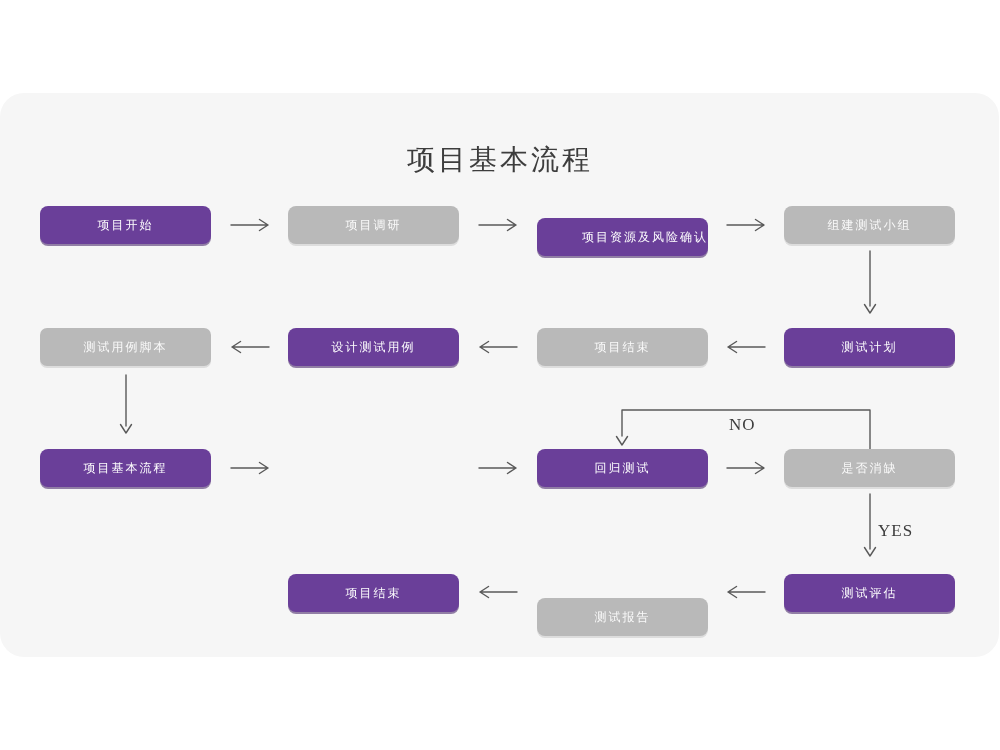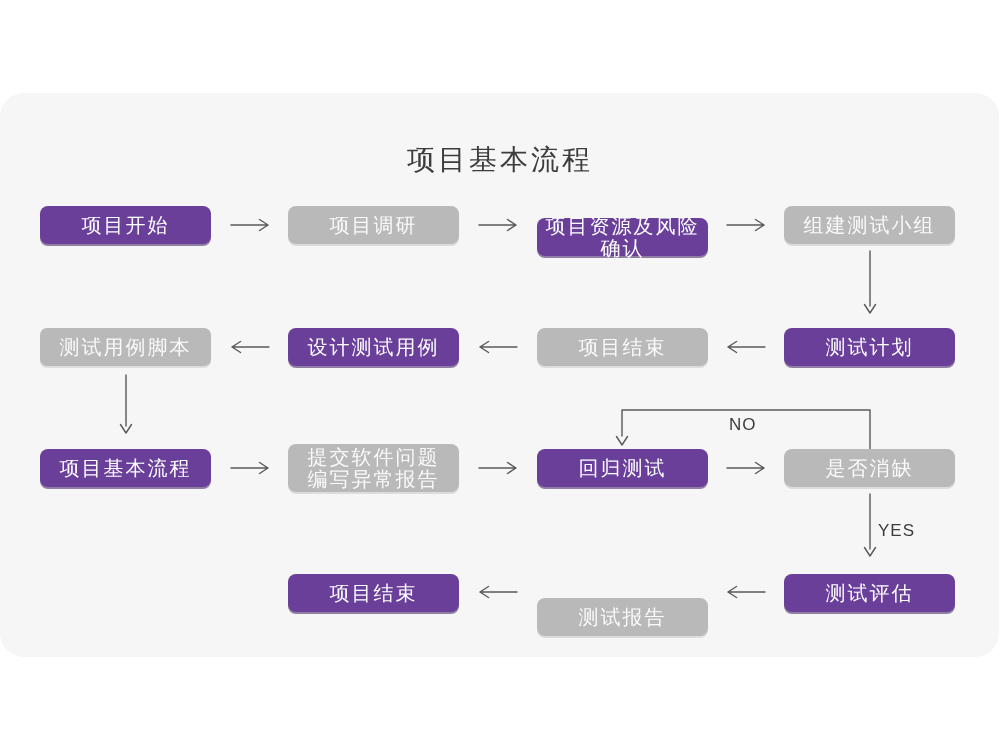--- a/index.html
+++ b/index.html
@@ -9,28 +9,28 @@
     --gray_edge:#a3a3a3;
     --panel:#f6f6f6;
     --background:#ffffff;
     --arrow:#595959;
     --title_color:#3d3d3d;
     --box_text:#fdfdfe;
   }
   *{margin:0;padding:0;box-sizing:border-box;}
   html,body{width:1000px;height:750px;background:var(--background);
     font-family:"Liberation Sans","DejaVu Sans",sans-serif;overflow:hidden;}
-  .canvas{position:relative;width:1000px;height:750px;}
+  .canvas{position:relative;width:1000px;height:750px;font-family:Liberation Serif, serif;}
   .panel{position:absolute;left:0;top:93px;width:999px;height:564px;
     background:var(--panel);border-radius:24px;}
   .title{position:absolute;left:0;top:141px;width:1000px;text-align:center;
     font-size:28px;font-weight:500;letter-spacing:3px;color:var(--title_color);}
   .node{position:absolute;width:171px;height:38px;border-radius:8px;
     display:flex;align-items:center;justify-content:center;
-    font-size:20px;letter-spacing:2px;color:var(--box_text);text-align:center;}
+    font-size:12px;letter-spacing:2px;color:var(--box_text);text-align:center;}
   .node span{white-space:pre-line;line-height:22px;}
   .purple{background:var(--purple);box-shadow:0 2px 0 0 rgba(62,28,99,0.55);}
   .gray{background:var(--gray);box-shadow:0 2px 0 0 rgba(0,0,0,0.10);color:#fafafa;}
   
   .n0{left:40px;top:206px;}  .n1{left:288px;top:206px;}
   .n2{left:537px;top:218px;justify-content:flex-end;} .n3{left:784px;top:206px;}
   .n4{left:40px;top:328px;border-radius:7px;}  .n5{left:288px;top:328px;}
   .n6{left:537px;top:328px;} .n7{left:784px;top:328px;}
   .n8{left:40px;top:449px;}  .n9{left:288px;top:444px;height:48px;}
   .n10{left:537px;top:449px;}.n11{left:784px;top:449px;}
@@ -105,24 +105,20 @@
   <div class="node gray n6">
       <span>项目结束</span>
     </div>
   <div class="node purple n7">
       <span>测试计划</span>
     </div>
 
   <div class="node purple n8">
       <span>项目基本流程</span>
     </div>
-  <div class="node gray n9">
-      <span>提交软件问题
-编写异常报告</span>
-    </div>
   <div class="node purple n10">
       <span>回归测试</span>
     </div>
   <div class="node gray n11">
       <span>是否消缺</span>
     </div>
 
   <div class="node purple n12">
       <span>项目结束</span>
     </div>

